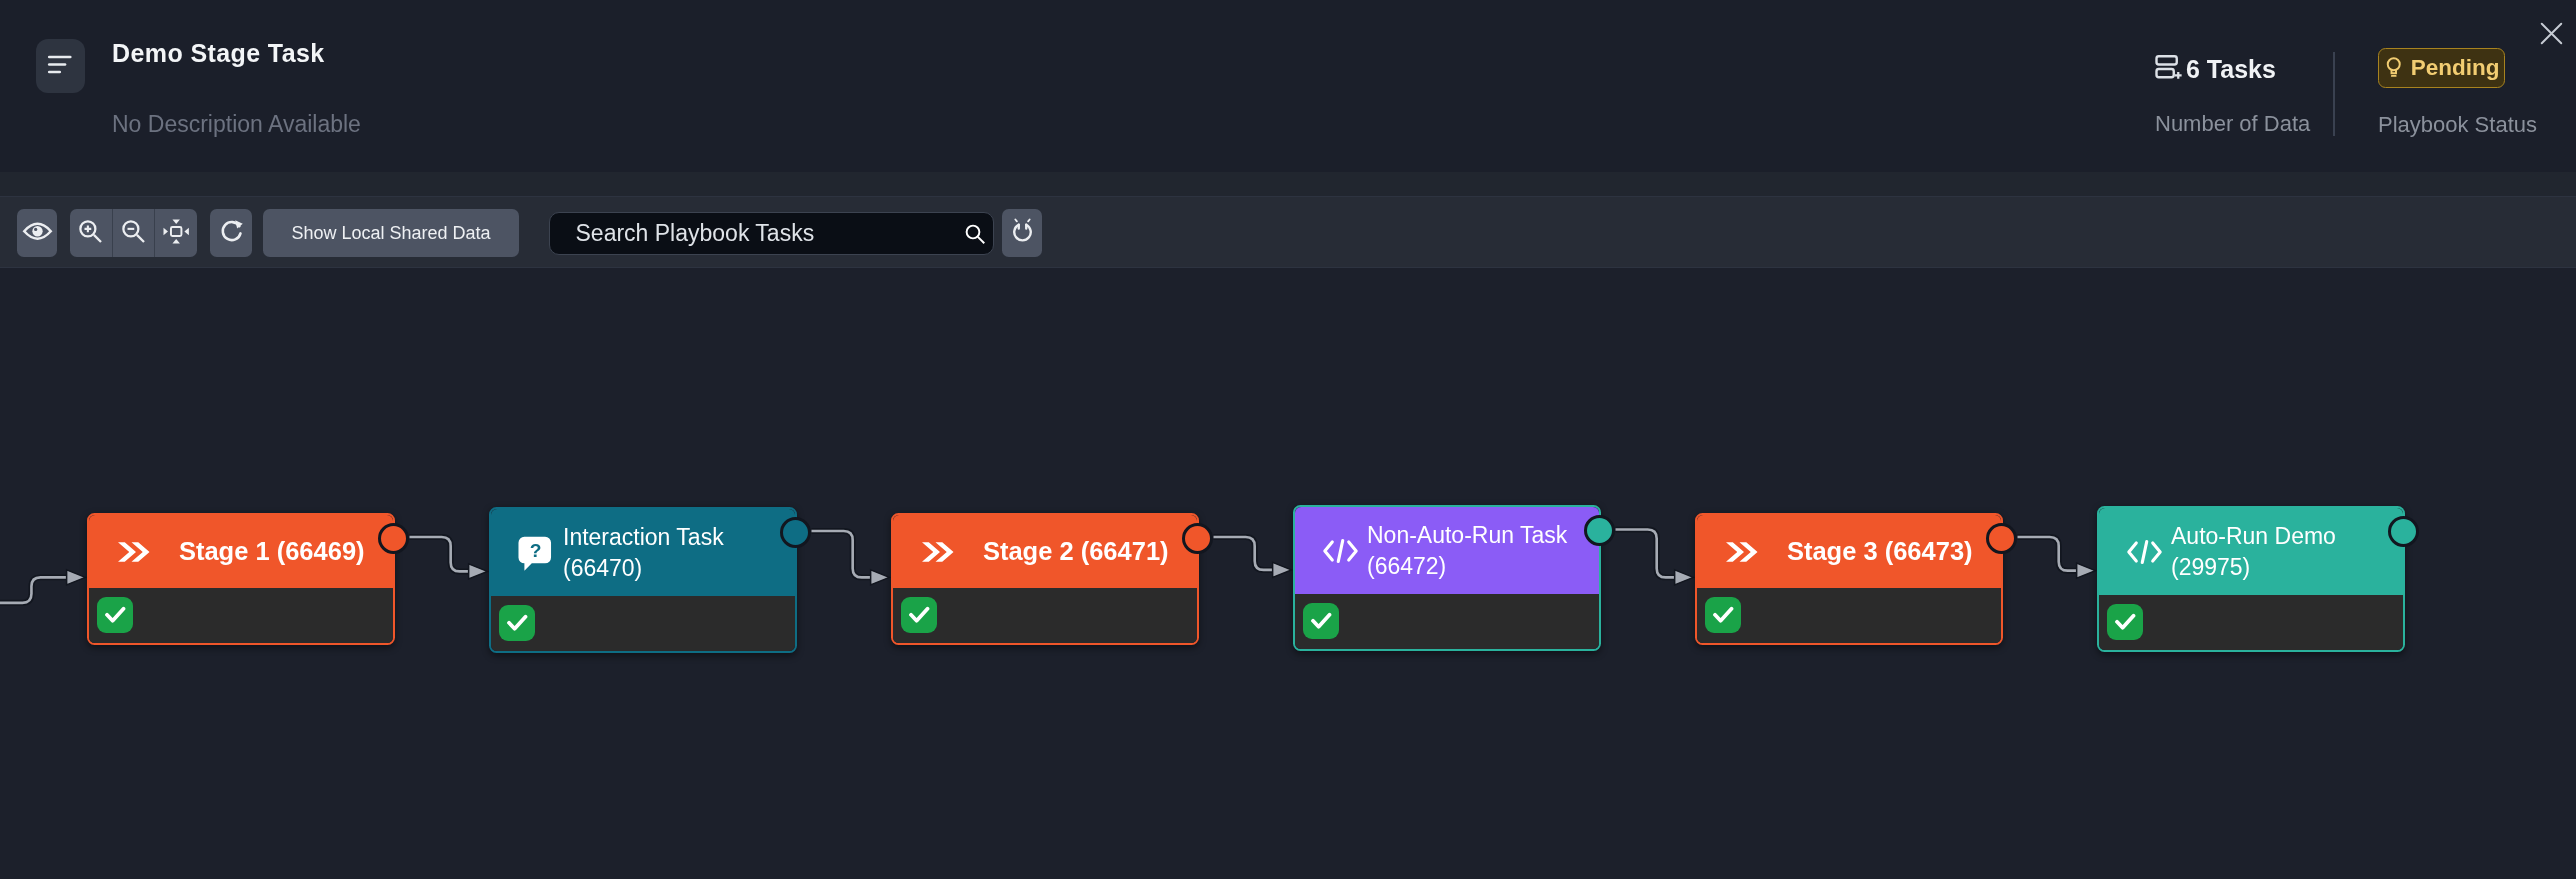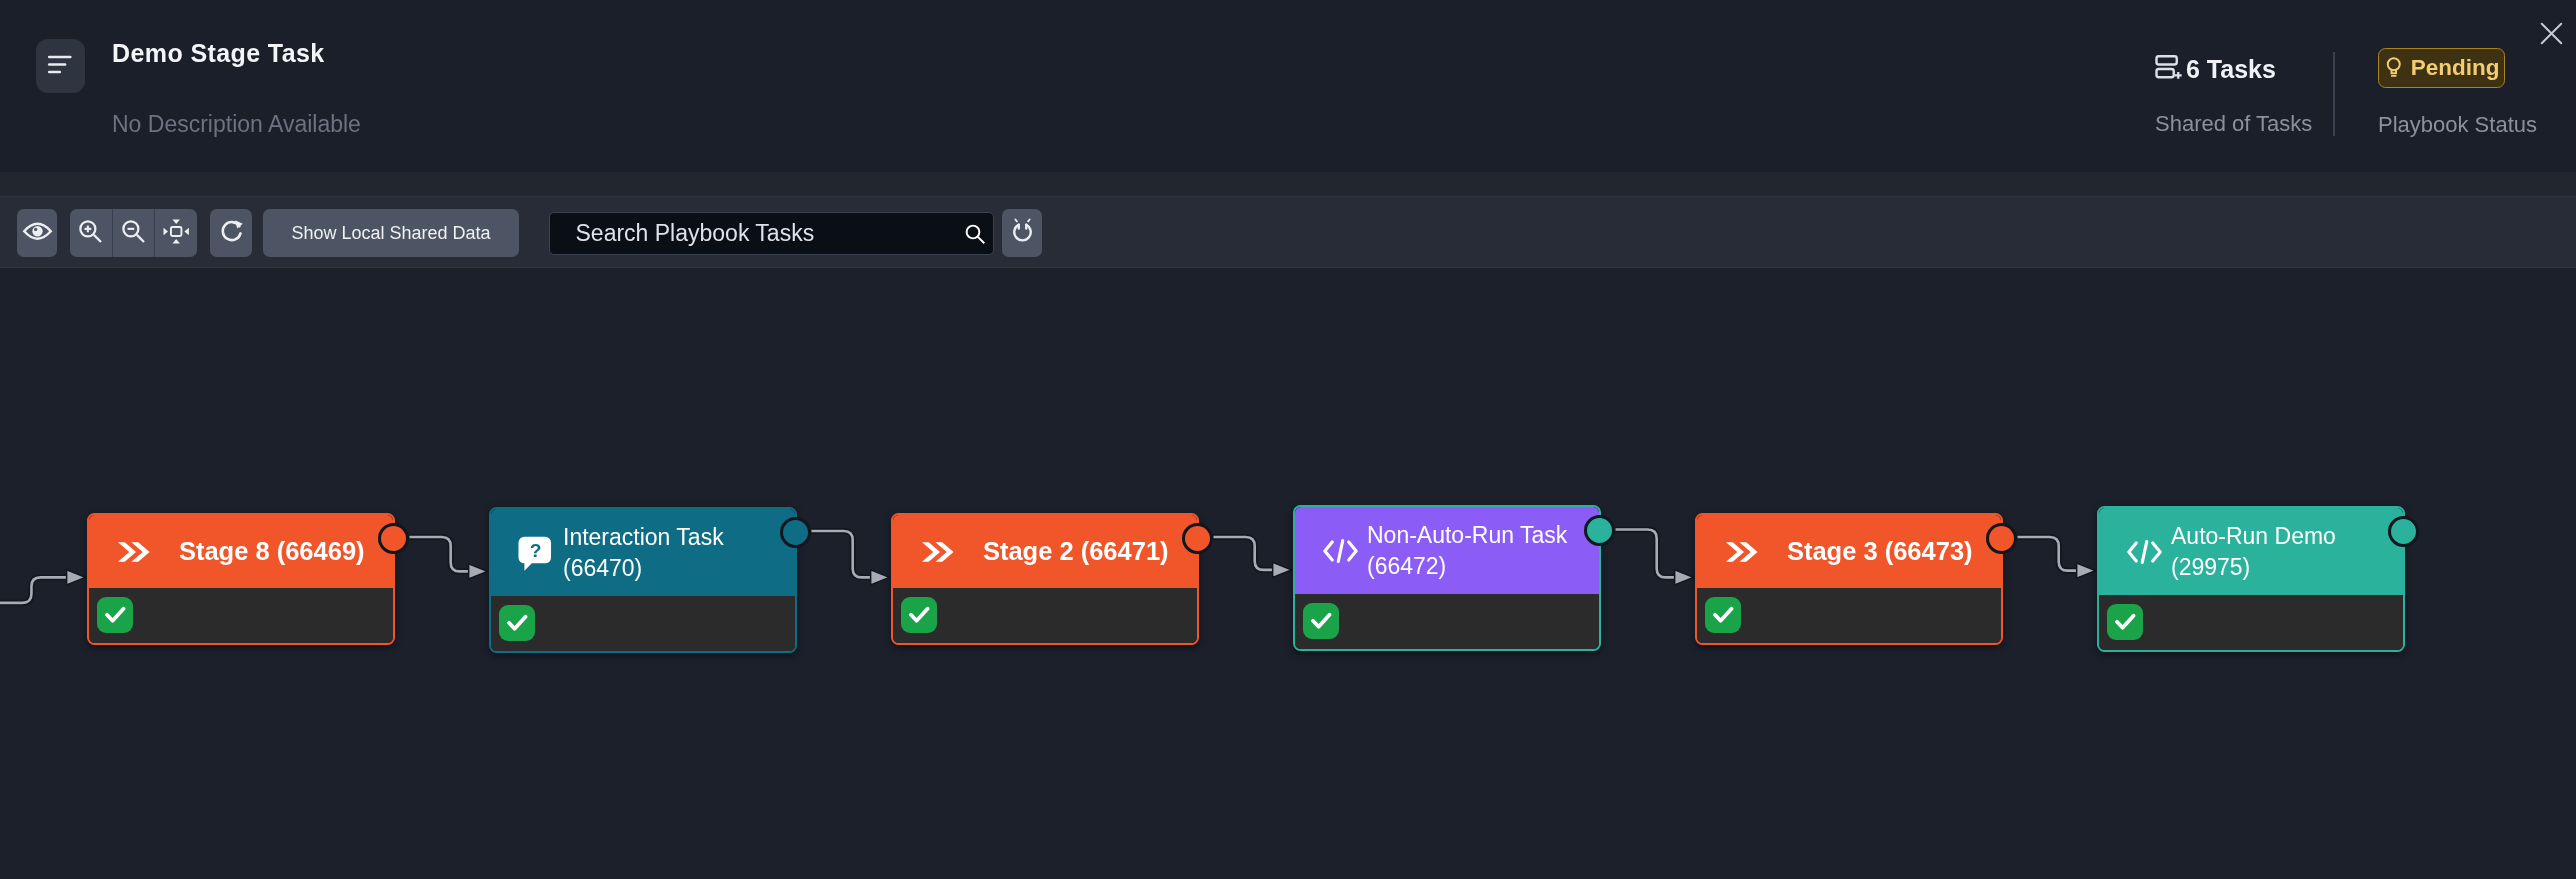--- a/index.html
+++ b/index.html
@@ -27,21 +27,21 @@
   
   .toolbar { position:absolute; left:0; top:196px; width:2576px; height:72px; background:#272c36; border-top:0.7px solid #2d3340; border-bottom:0.7px solid #2d3340; z-index:0; }
   .tb-btn { position:absolute; top:12px; height:48px; background:#4d5463; border:none; border-radius:6.7px; display:flex; align-items:center; justify-content:center; cursor:pointer; color:#eef0f3; }
   .tb-eye { left:17px; width:40px; }
   .tb-group { position:absolute; left:70px; top:12px; width:127px; height:48px; background:#4d5463; border-radius:6.7px; display:flex; }
   .tb-seg { flex:1; border:none; background:transparent; display:flex; align-items:center; justify-content:center; cursor:pointer; }
   .tb-seg + .tb-seg { border-left:1.5px solid #39404d; }
   .tb-refresh { left:210px; width:42px; }
   .tb-show { left:263px; width:256px; font-size:18px; font-family:inherit; }
   .search-wrap { position:absolute; left:549px; top:15px; width:445px; height:43px; }
-  .search-input { width:100%; height:100%; background:#0a0e15; border:1.5px solid #3c4350; border-radius:5px; color:#fde047; font-size:23px; font-family:inherit; padding:0 42px 0 25.5px; outline:none; }
+  .search-input { width:100%; height:100%; background:#0a0e15; border:1.5px solid #3c4350; border-radius:10px; color:#fde047; font-size:23px; font-family:inherit; padding:0 42px 0 25.5px; outline:none; }
   .search-input::placeholder { color:#dfe3e8; opacity:1; }
   .search-glass { position:absolute; right:7.5px; top:10.5px; pointer-events:none; }
   .tb-unlink { left:1002px; width:40px; }
 
   
   .canvas { position:absolute; left:0; top:268px; width:2576px; height:612px; background:#1c202b; z-index:0; }
   #conn-svg { position:absolute; left:0; top:0; width:2576px; height:880px; z-index:1; pointer-events:none; }
   #nodes-layer { position:absolute; left:0; top:0; width:2576px; height:880px; z-index:2; }
 
   .node { position:absolute; width:308px; border-radius:7.5px; cursor:pointer; box-shadow:0 2.2px 7.5px rgba(0,0,0,.45); }
@@ -75,21 +75,21 @@
     <div class="page-subtitle">No Description Available</div>
 
     <span class="stat-tasks-icon">
       <svg width="30" height="27" viewBox="0 0 40 36" fill="none" stroke="#dde1e7" stroke-width="3.2">
         <rect x="2" y="3" width="27" height="11" rx="3"></rect>
         <rect x="2" y="20" width="23" height="11" rx="3"></rect>
         <path d="M31 24 v9 M26.5 28.5 h9" stroke-width="3"></path>
       </svg>
     </span>
     <div class="stat-tasks-value">6 Tasks</div>
-    <div class="stat-tasks-label">Shared of Tasks</div>
+    <div class="stat-tasks-label">Number of Data</div>
 
     <div class="header-divider"></div>
 
     <div class="status-badge">
       <span style="display:flex;">
         <svg width="19.5" height="24" viewBox="0 0 26 32" fill="none" stroke="#f2cd72" stroke-width="2.6" stroke-linecap="round">
           <circle cx="13" cy="11" r="8"></circle>
           <path d="M10 19 v4 h6 v-4 M10.5 26.5 h5"></path>
         </svg>
       </span>
@@ -209,21 +209,21 @@
   <div id="nodes-layer">
       <div class="node stage" style="left: 87px; top: 513px; border: 2.2px solid rgb(240, 86, 42);">
     <div class="node-header" style="background: rgb(240, 86, 42); height: 73px;">
       <span class="node-icon">
             <svg width="36" height="22.5" viewBox="0 0 48 30" fill="#ffffff">
               <path d="M4 2 L19 15 L4 28 L13 28 L28 15 L13 2 Z"></path>
               <path d="M22 2 L37 15 L22 28 L31 28 L46 15 L31 2 Z"></path>
             </svg>
           </span>
       <div class="node-title">
-        <div class="t1">Stage 8 (66469)</div>
+        <div class="t1">Stage 1 (66469)</div>
 
       </div>
     </div>
     <div class="node-body">
       <span class="check-badge" style="background: rgb(26, 163, 72);">
         <svg width="22.5" height="19.5" viewBox="0 0 30 26" fill="none" stroke="#ffffff" stroke-width="5" stroke-linecap="round" stroke-linejoin="round">
               <path d="M4 13 L11.5 21 L26 5"></path>
             </svg>
       </span>
     </div>

